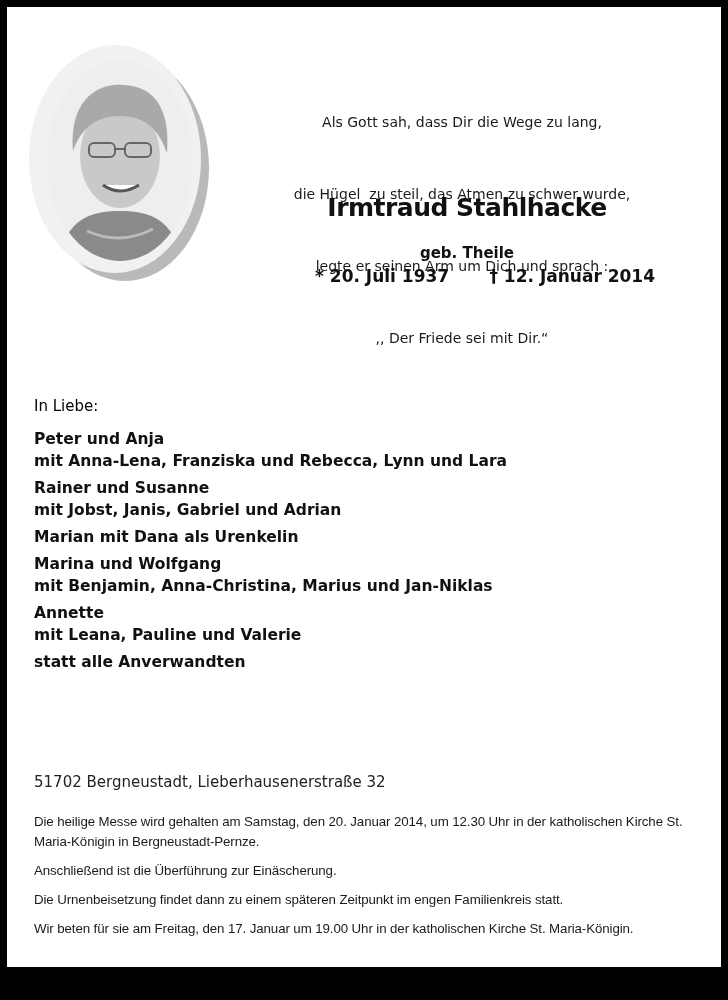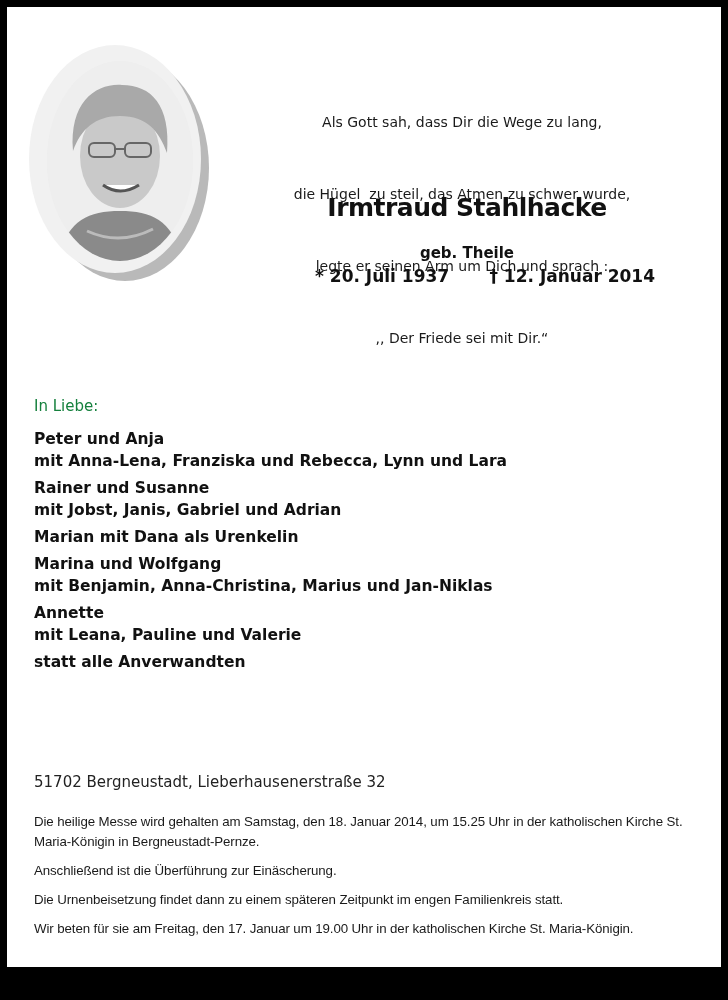--- a/index.html
+++ b/index.html
@@ -37,21 +37,21 @@
     }
     .maiden {
       position: absolute; left: 250px; top: 237px; width: 420px; text-align: center;
       font-size: 15px; font-weight: bold;
     }
     .dates {
       position: absolute; left: 308px; top: 259px; width: 340px; font-size: 17px; font-weight: bold;
       display: flex; justify-content: space-between;
     }
 
-    .in-liebe { position: absolute; left: 27px; top: 390px; font-size: 15px; color: #15803d; }
+    .in-liebe { position: absolute; left: 27px; top: 390px; font-size: 15px; color: #000000; }
     .family { position: absolute; left: 27px; top: 421px; width: 600px; }
     .family-group { margin-bottom: 5px; }
     .family-line { font-size: 15.5px; font-weight: bold; line-height: 22px; color: #111; white-space: nowrap; }
 
     .address { position: absolute; left: 27px; top: 766px; font-size: 15px; color: #222; }
     .notices { position: absolute; left: 27px; top: 805px; width: 680px; }
     .notice { font-size: 13.3px; line-height: 20px; color: #1a1a1a; margin-bottom: 9px; font-family: "Liberation Sans", sans-serif; letter-spacing: -0.1px; }
   </style>
 </head>
 <body>
@@ -113,18 +113,18 @@
       <div class="family-line">mit Leana, Pauline und Valerie</div>
     </div>
     <div class="family-group">
       <div class="family-line">statt alle Anverwandten</div>
     </div>
   </div>
 
   <div class="address">51702 Bergneustadt, Lieberhausenerstraße 32</div>
 
   <div class="notices">
-    <div class="notice">Die heilige Messe wird gehalten am Samstag, den 18. Januar 2014, um 15.25 Uhr in der katholischen Kirche St. Maria-Königin in Bergneustadt-Pernze.</div>
+    <div class="notice">Die heilige Messe wird gehalten am Samstag, den 20. Januar 2014, um 12.30 Uhr in der katholischen Kirche St. Maria-Königin in Bergneustadt-Pernze.</div>
     <div class="notice">Anschließend ist die Überführung zur Einäscherung.</div>
     <div class="notice">Die Urnenbeisetzung findet dann zu einem späteren Zeitpunkt im engen Familienkreis statt.</div>
     <div class="notice">Wir beten für sie am Freitag, den 17. Januar um 19.00 Uhr in der katholischen Kirche St. Maria-Königin.</div>
   </div>
 </div>
 
 </body></html>

